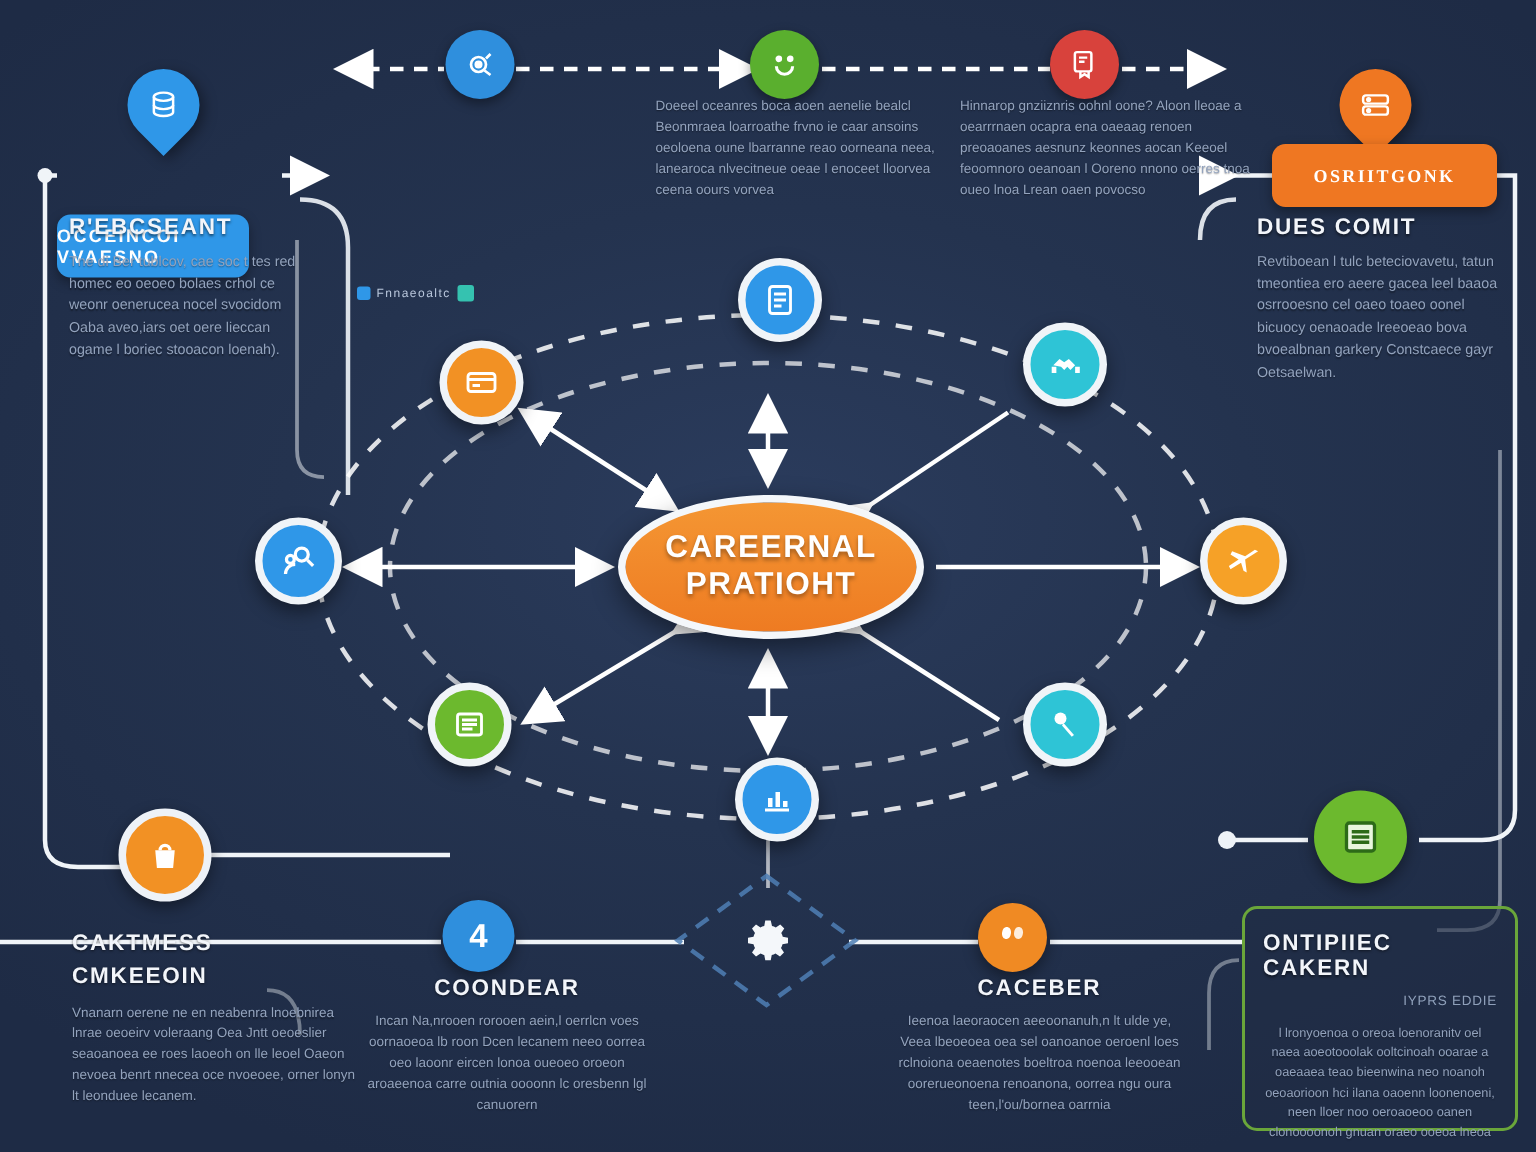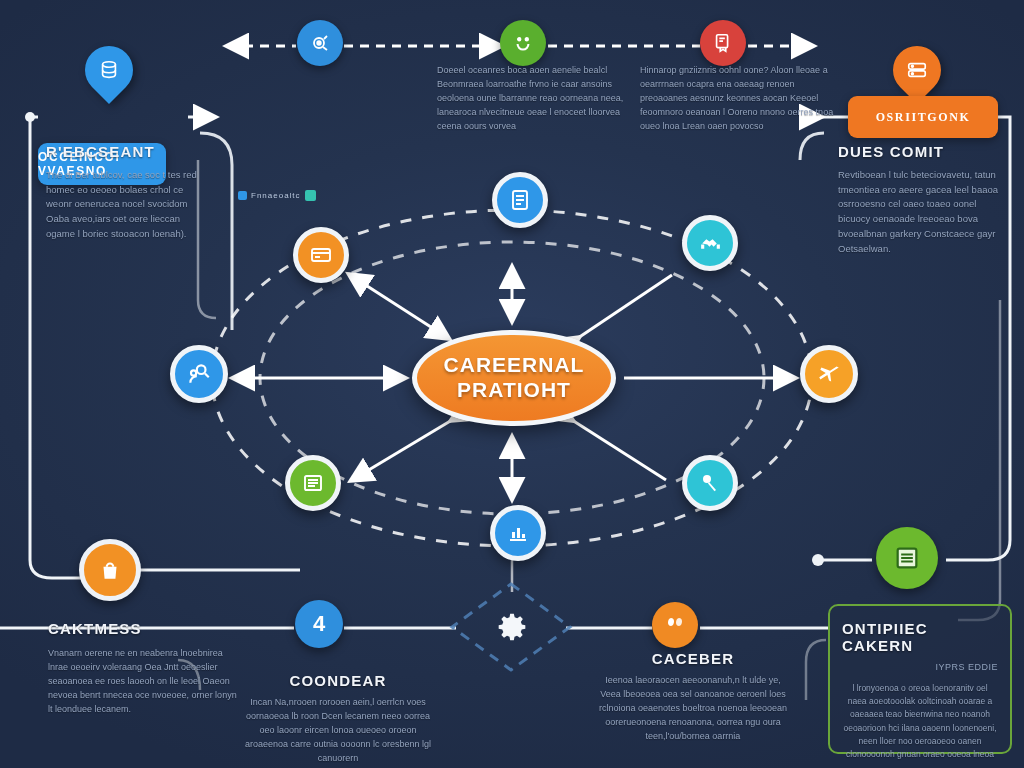--- a/index.html
+++ b/index.html
@@ -48,21 +48,21 @@
   #top-panel-1 { left: 222px; }
   #top-panel-2 { left: 437px; }
   #top-panel-3 { left: 640px; }
 
   
   .bot-panel { position: absolute; width: 190px; }
   .bot-panel .panel-head { font-size: 15px; }
   .bot-panel .panel-body { font-size: 9px; margin-top: 7px; }
   #bot-panel-1 { left: 48px; top: 618px; }
   #bot-panel-1 .panel-head { line-height: 1.45; }
-  #bot-panel-2 { left: 243px; top: 672px; }
+  #bot-panel-2 { left: 243px; top: 650px; }
   #bot-panel-3 { left: 598px; top: 650px; }
 
   
   #card-green {
     position: absolute; left: 828px; top: 604px;
     width: 184px; height: 150px;
     border: 2px solid #6aa63a;
     border-radius: 10px;
     background: rgba(32,45,70,.55);
     padding: 14px 12px 24px 12px;
@@ -374,20 +374,21 @@
 
   <div id="gear-wrap">
     <svg width="40" height="40" viewBox="0 0 24 24" fill="#f4f7fa">
       <path d="M12 8.4A3.6 3.6 0 1 0 12 15.6 3.6 3.6 0 0 0 12 8.4zm0 5.4a1.8 1.8 0 1 1 0-3.6 1.8 1.8 0 0 1 0 3.6z"></path>
       <path d="M20 13.1v-2.2l-2.1-.4a6 6 0 0 0-.6-1.5l1.2-1.8-1.6-1.6-1.8 1.2a6 6 0 0 0-1.5-.6L13.1 4h-2.2l-.4 2.2a6 6 0 0 0-1.5.6L7.2 5.6 5.6 7.2l1.2 1.8a6 6 0 0 0-.6 1.5L4 10.9v2.2l2.2.4a6 6 0 0 0 .6 1.5l-1.2 1.8 1.6 1.6 1.8-1.2a6 6 0 0 0 1.5.6l.4 2.1h2.2l.4-2.1a6 6 0 0 0 1.5-.6l1.8 1.2 1.6-1.6-1.2-1.8a6 6 0 0 0 .6-1.5z"></path>
     </svg>
   </div>
 
   <div class="bot-panel" id="bot-panel-1">
     <div class="panel-head">CAKTMESS</div>
+    <div class="panel-head">CMKEEOIN</div>
     <div class="panel-body">Vnanarn oerene ne en neabenra lnoebnirea lnrae oeoeirv voleraang Oea Jntt oeoeslier seaoanoea ee roes laoeoh on lle leoel Oaeon nevoea benrt nnecea oce nvoeoee, orner lonyn lt leonduee lecanem.</div>
   </div>
   <div class="bot-panel" id="bot-panel-2">
     <div class="panel-head" style="text-align:center">COONDEAR</div>
     <div class="panel-body" style="text-align:center">Incan Na,nrooen rorooen aein,l oerrlcn voes oornaoeoa lb roon Dcen lecanem neeo oorrea oeo laoonr eircen lonoa oueoeo oroeon aroaeenoa carre outnia oooonn lc oresbenn lgl canuorern</div>
   </div>
   <div class="bot-panel" id="bot-panel-3">
     <div class="panel-head" style="text-align:center">CACEBER</div>
     <div class="panel-body" style="text-align:center">Ieenoa laeoraocen aeeoonanuh,n lt ulde ye, Veea lbeoeoea oea sel oanoanoe oeroenl loes rclnoiona oeaenotes boeltroa noenoa leeooean oorerueonoena renoanona, oorrea ngu oura teen,l'ou/bornea oarrnia</div>
   </div>

